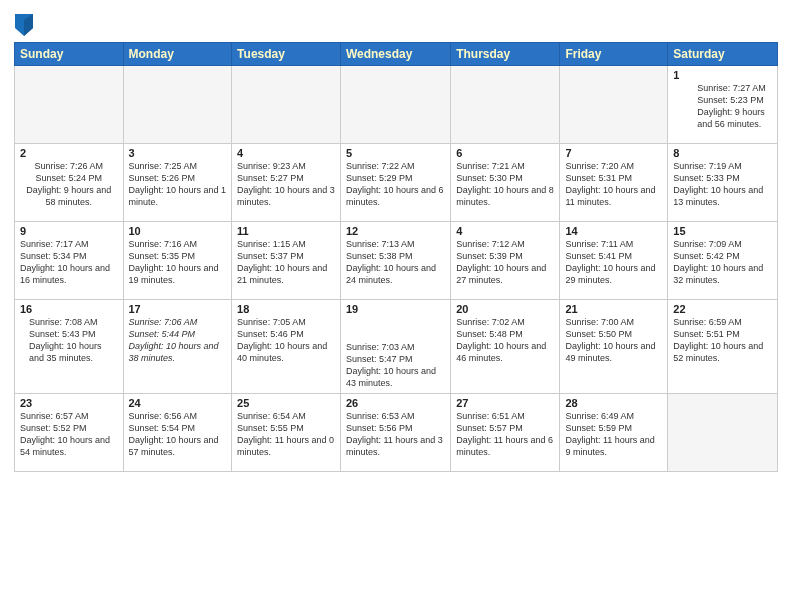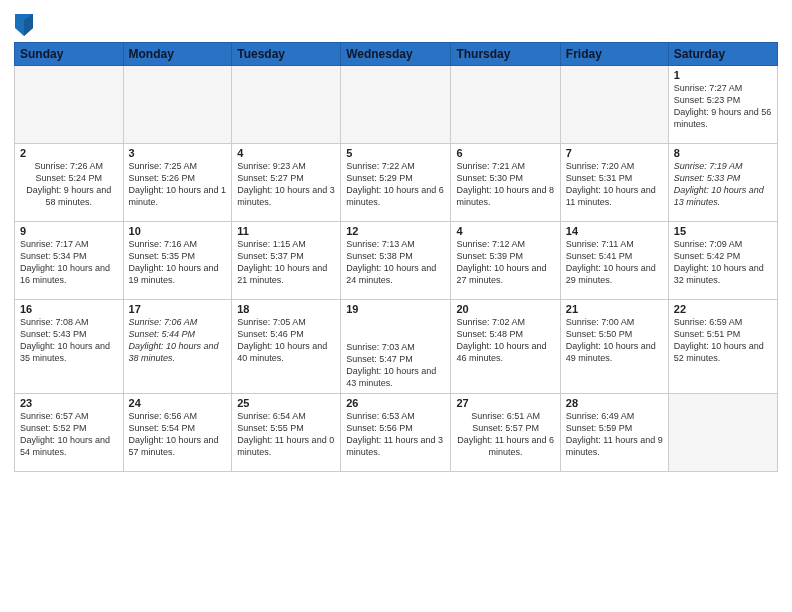--- a/index.html
+++ b/index.html
@@ -53,21 +53,21 @@
       font-size: 15px;
       color: #444;
     }
     .calendar {
       width: 100%;
       border-collapse: collapse;
       border: 1px solid #ccc;
     }
     .calendar th {
       background: #2a72c3;
-      color: #0f172a;
+      color: #fef9c3;
       font-size: 12px;
       font-weight: bold;
       padding: 4px 5px;
       text-align: left;
       border: 1px solid #2060a8;
     }
     .calendar td {
       border: 1px solid #ccc;
       vertical-align: top;
       padding: 3px 5px;
@@ -131,21 +131,21 @@
     <tbody id="calendar-body">
     <tr>
           <td class="empty"></td>
           <td class="empty"></td>
           <td class="empty"></td>
           <td class="empty"></td>
           <td class="empty"></td>
           <td class="empty"></td>
           <td>
             <span class="day-num">1</span>
-            <div class="day-info" style="white-space: pre-line;">Sunrise: 7:27 AM
+            <div class="day-info" style="white-space: pre-line; margin-left: 24px;">Sunrise: 7:27 AM
 Sunset: 5:23 PM
 Daylight: 9 hours and 56 minutes.</div>
           </td>
         </tr>
         <tr>
           <td>
             <span class="day-num">2</span>
             <div class="day-info" style="white-space: pre-line; text-align: center;">Sunrise: 7:26 AM
 Sunset: 5:24 PM
 Daylight: 9 hours and 58 minutes.</div>
@@ -175,21 +175,21 @@
 Daylight: 10 hours and 8 minutes.</div>
           </td>
           <td>
             <span class="day-num">7</span>
             <div class="day-info" style="white-space: pre-line;">Sunrise: 7:20 AM
 Sunset: 5:31 PM
 Daylight: 10 hours and 11 minutes.</div>
           </td>
           <td>
             <span class="day-num">8</span>
-            <div class="day-info" style="white-space: pre-line; font-style: italic;">Sunrise: 7:19 AM
+            <div class="day-info" style="white-space: pre-line;">Sunrise: 7:19 AM
 Sunset: 5:33 PM
 Daylight: 10 hours and 13 minutes.</div>
           </td>
         </tr>
         <tr>
           <td>
             <span class="day-num">9</span>
             <div class="day-info" style="white-space: pre-line;">Sunrise: 7:17 AM
 Sunset: 5:34 PM
 Daylight: 10 hours and 16 minutes.</div>
@@ -227,21 +227,21 @@
           <td>
             <span class="day-num">15</span>
             <div class="day-info" style="white-space: pre-line;">Sunrise: 7:09 AM
 Sunset: 5:42 PM
 Daylight: 10 hours and 32 minutes.</div>
           </td>
         </tr>
         <tr>
           <td>
             <span class="day-num">16</span>
-            <div class="day-info" style="white-space: pre-line;">Sunrise: 7:08 AM
+            <div class="day-info" style="white-space: pre-line; margin-left: 9px;">Sunrise: 7:08 AM
 Sunset: 5:43 PM
 Daylight: 10 hours and 35 minutes.</div>
           </td>
           <td>
             <span class="day-num">17</span>
             <div class="day-info" style="white-space: pre-line; font-style: italic;">Sunrise: 7:06 AM
 Sunset: 5:44 PM
 Daylight: 10 hours and 38 minutes.</div>
           </td>
           <td>
@@ -295,21 +295,21 @@
 Daylight: 11 hours and 0 minutes.</div>
           </td>
           <td>
             <span class="day-num">26</span>
             <div class="day-info" style="white-space: pre-line;">Sunrise: 6:53 AM
 Sunset: 5:56 PM
 Daylight: 11 hours and 3 minutes.</div>
           </td>
           <td>
             <span class="day-num">27</span>
-            <div class="day-info" style="white-space: pre-line; text-align: center;">Sunrise: 6:51 AM
+            <div class="day-info" style="white-space: pre-line;">Sunrise: 6:51 AM
 Sunset: 5:57 PM
 Daylight: 11 hours and 6 minutes.</div>
           </td>
           <td>
             <span class="day-num">28</span>
             <div class="day-info" style="white-space: pre-line;">Sunrise: 6:49 AM
 Sunset: 5:59 PM
 Daylight: 11 hours and 9 minutes.</div>
           </td>
           <td class="empty"></td>

